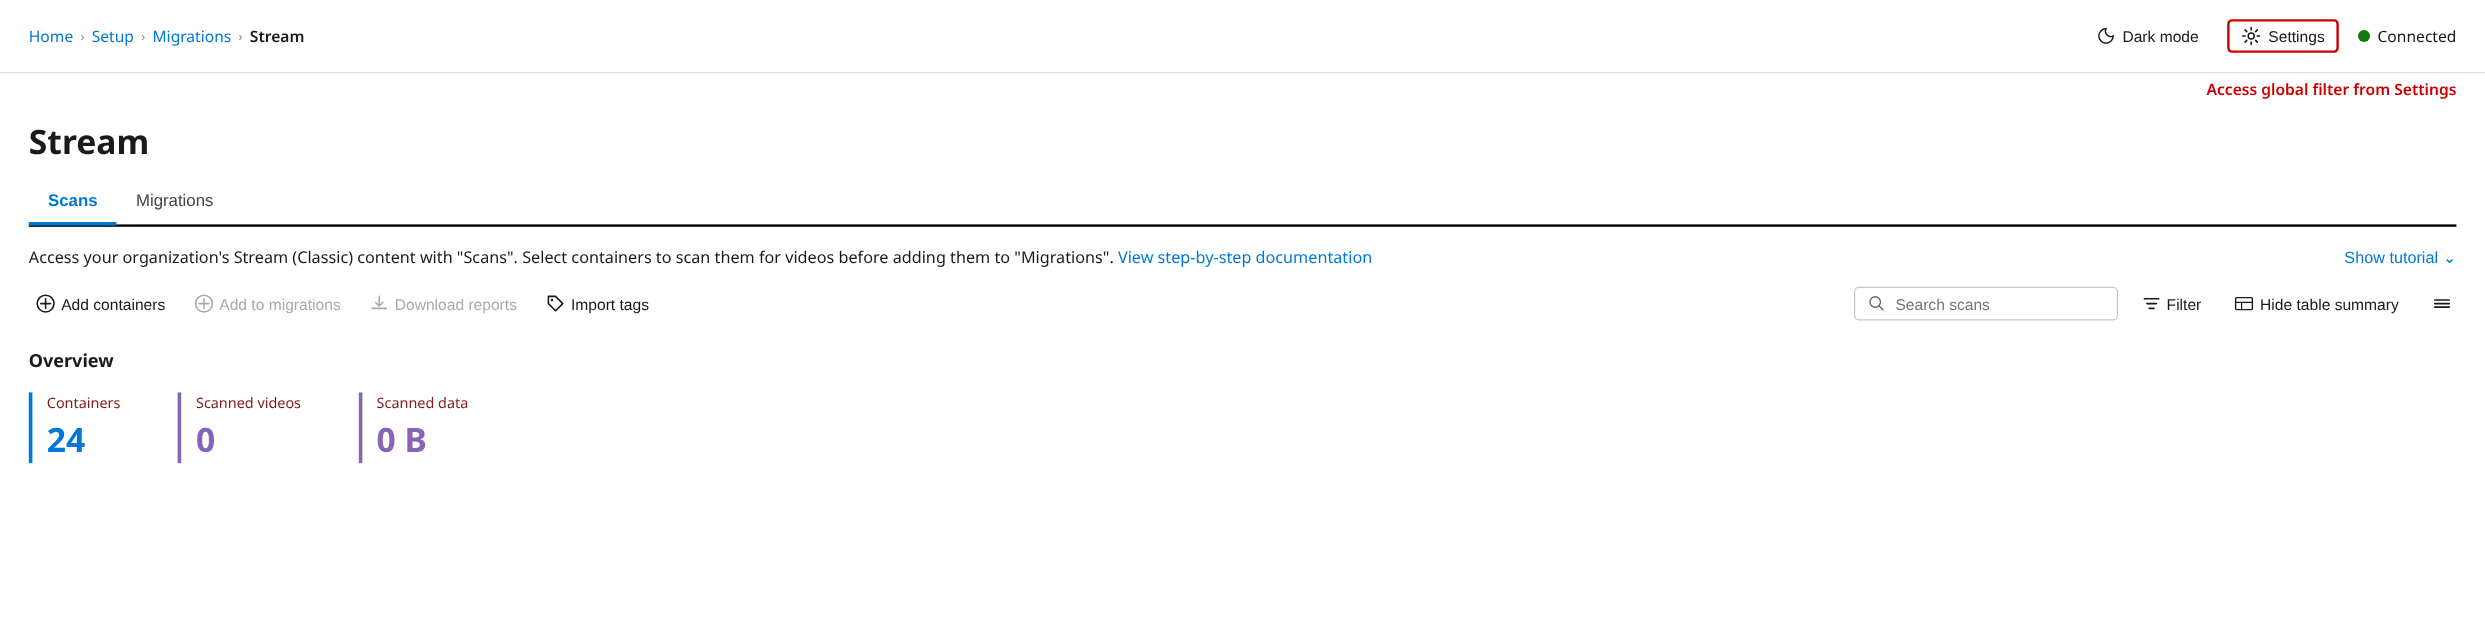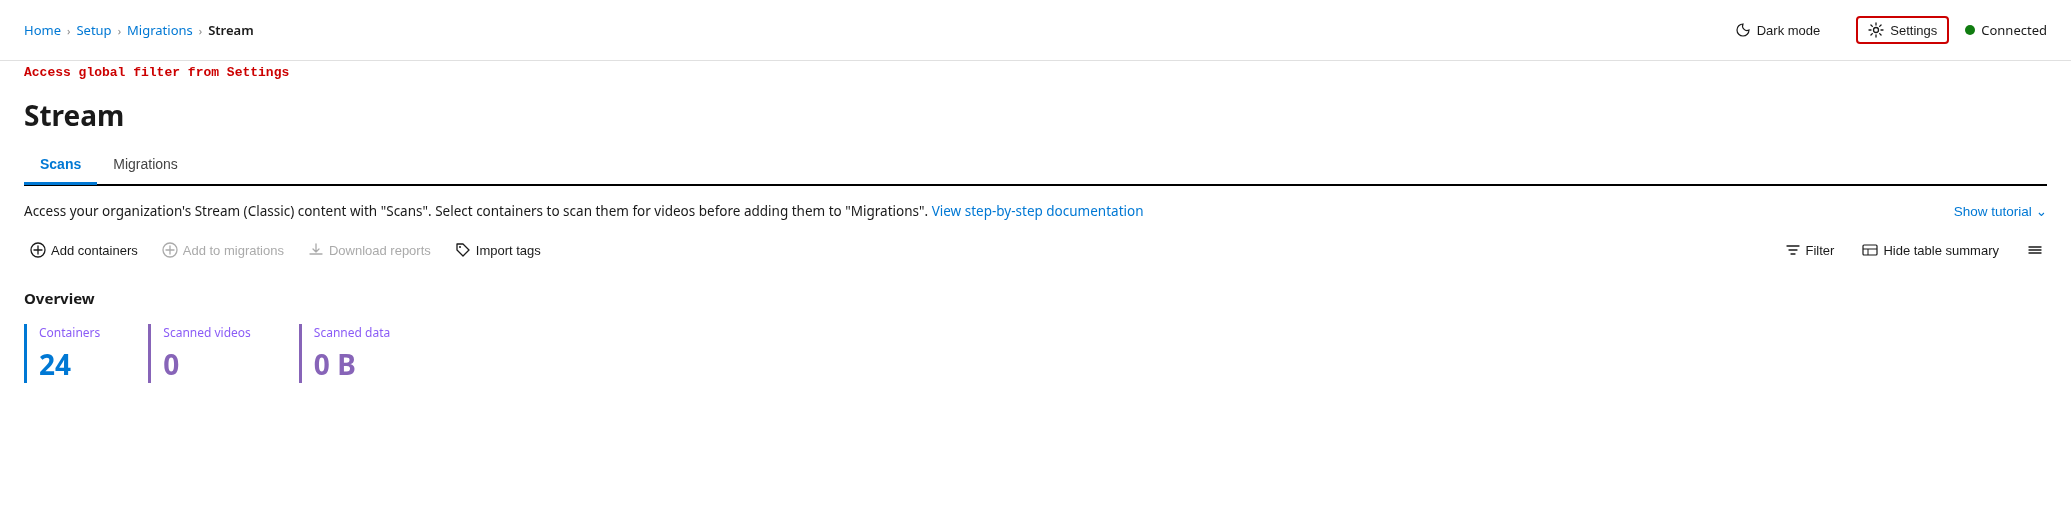--- a/index.html
+++ b/index.html
@@ -55,46 +55,44 @@
       display: flex;
       align-items: center;
       gap: 6px;
       cursor: pointer;
       color: #1a1a1a;
       font-size: 13px;
       background: none;
       border: 2px solid #cc0000;
       padding: 4px 10px;
       border-radius: 4px;
-      margin-left: 12px;
     }
 
     .connected-indicator {
       display: flex;
       align-items: center;
       gap: 6px;
       font-size: 13px;
       color: #1a1a1a;
     }
     .connected-dot {
       width: 10px;
       height: 10px;
       border-radius: 50%;
       background: #107c10;
       display: inline-block;
     }
 
     
     .global-filter-notice {
-      text-align: left;
+      text-align: right;
       padding: 4px 24px 0;
       font-size: 13px;
       font-weight: 600;
       color: #cc0000;
-      font-family: Liberation Mono, monospace;
     }
 
     
     .page-header {
       padding: 16px 24px 0;
     }
     .page-title {
       font-size: 28px;
       font-weight: 700;
       color: #1a1a1a;
@@ -239,21 +237,21 @@
       flex-direction: column;
       padding: 0 24px 0 12px;
       border-left: 3px solid;
     }
     .stat-item:first-child { border-left-color: #0078d4; }
     .stat-item:nth-child(2) { border-left-color: #8764b8; }
     .stat-item:nth-child(3) { border-left-color: #8764b8; }
     .stat-item + .stat-item { margin-left: 24px; }
     .stat-label {
       font-size: 12px;
-      color: #8b5cf6;
+      color: #7f1d1d;
       margin-bottom: 4px;
     }
     .stat-value {
       font-size: 28px;
       font-weight: 700;
     }
     .stat-item:first-child .stat-value { color: #0078d4; }
     .stat-item:nth-child(2) .stat-value { color: #8764b8; }
     .stat-item:nth-child(3) .stat-value { color: #8764b8; }
 
@@ -365,20 +363,29 @@
       <span class="icon-svg">
         <svg viewBox="0 0 16 16" width="16" height="16" fill="none">
           <path d="M2 2h6l6 6-6 6-6-6V2z" stroke="#1a1a1a" stroke-width="1.3" stroke-linejoin="round"></path>
           <circle cx="5" cy="5" r="1" fill="#1a1a1a"></circle>
         </svg>
       </span>
       <span>Import tags</span>
     </button>
   </div>
   <div class="toolbar-right">
+    <div class="search-box">
+      <span class="icon-svg">
+        <svg viewBox="0 0 16 16" width="14" height="14" fill="none">
+          <circle cx="6.5" cy="6.5" r="5" stroke="#666" stroke-width="1.3"></circle>
+          <line x1="10" y1="10" x2="14" y2="14" stroke="#666" stroke-width="1.3" stroke-linecap="round"></line>
+        </svg>
+      </span>
+      <input type="text" placeholder="Search scans" style="">
+    </div>
     <button class="toolbar-action-btn">
       <span class="icon-svg">
         <svg viewBox="0 0 16 16" width="16" height="16" fill="none">
           <path d="M2 4h12M4 8h8M6 12h4" stroke="#1a1a1a" stroke-width="1.3" stroke-linecap="round"></path>
         </svg>
       </span>
       <span>Filter</span>
     </button>
     <button class="toolbar-action-btn">
       <span class="icon-svg">

